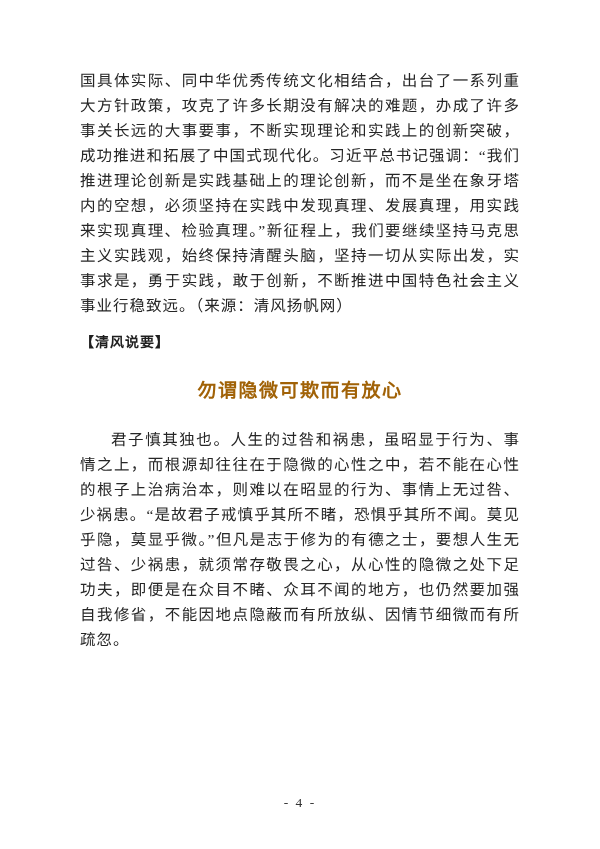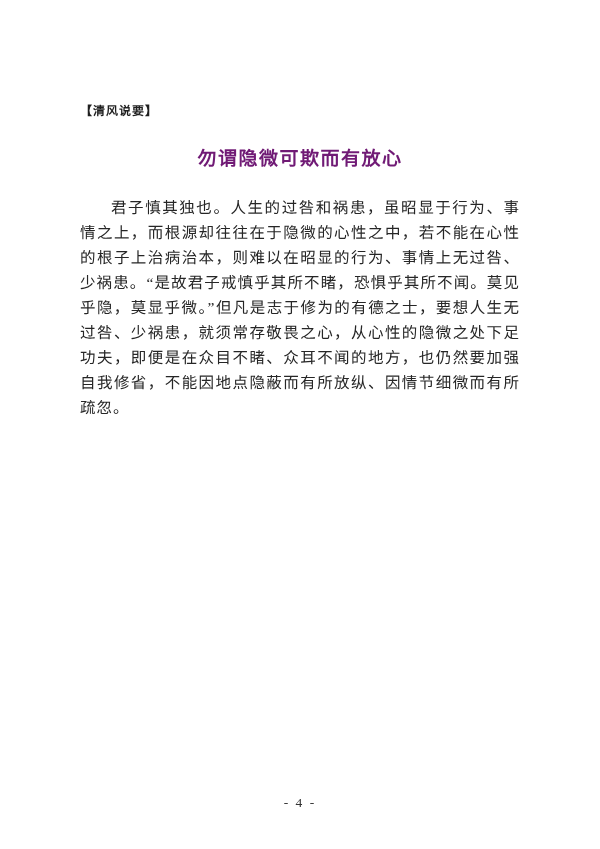--- a/index.html
+++ b/index.html
@@ -32,54 +32,55 @@
     color: #262626;
     word-break: break-all;
   }
   .lead {
     text-indent: 0;
   }
   .indented {
     text-indent: 2em;
   }
   .section-heading {
-    margin: 33px 0 0 0;
-    font-size: 12px;
+    margin: 13px 0 0 0;
+    font-size: 14px;
     font-weight: bold;
     letter-spacing: 1px;
     color: #1f1f1f;
   }
   .article-title {
     margin: 26px 0 0 0;
     font-size: 19px;
     line-height: 28px;
     font-weight: bold;
     text-align: center;
     letter-spacing: 1.5px;
-    color: #701a75;
+    color: #a16207;
   }
   .article-body {
     margin-top: 22px;
   }
   .page-footer {
     position: absolute;
     left: 0;
     right: 0;
     bottom: 38px;
     text-align: center;
     font-size: 13.5px;
     letter-spacing: 2px;
     color: #333333;
   }
 </style>
 </head>
 <body>
 
 <div class="page">
 
+  <p class="body-par lead">国具体实际、同中华优秀传统文化相结合，出台了一系列重大方针政策，攻克了许多长期没有解决的难题，办成了许多事关长远的大事要事，不断实现理论和实践上的创新突破，成功推进和拓展了中国式现代化。习近平总书记强调：“我们推进理论创新是实践基础上的理论创新，而不是坐在象牙塔内的空想，必须坚持在实践中发现真理、发展真理，用实践来实现真理、检验真理。”新征程上，我们要继续坚持马克思主义实践观，始终保持清醒头脑，坚持一切从实际出发，实事求是，勇于实践，敢于创新，不断推进中国特色社会主义事业行稳致远。（来源：清风扬帆网）</p>
 
   <p class="section-heading">【清风说要】</p>
 
   <h1 class="article-title">勿谓隐微可欺而有放心</h1>
 
   <div class="article-body">
     <p class="body-par indented">君子慎其独也。人生的过咎和祸患，虽昭显于行为、事情之上，而根源却往往在于隐微的心性之中，若不能在心性的根子上治病治本，则难以在昭显的行为、事情上无过咎、少祸患。“是故君子戒慎乎其所不睹，恐惧乎其所不闻。莫见乎隐，莫显乎微。”但凡是志于修为的有德之士，要想人生无过咎、少祸患，就须常存敬畏之心，从心性的隐微之处下足功夫，即便是在众目不睹、众耳不闻的地方，也仍然要加强自我修省，不能因地点隐蔽而有所放纵、因情节细微而有所疏忽。</p>
   </div>
 
   <div class="page-footer">- 4 -</div>

